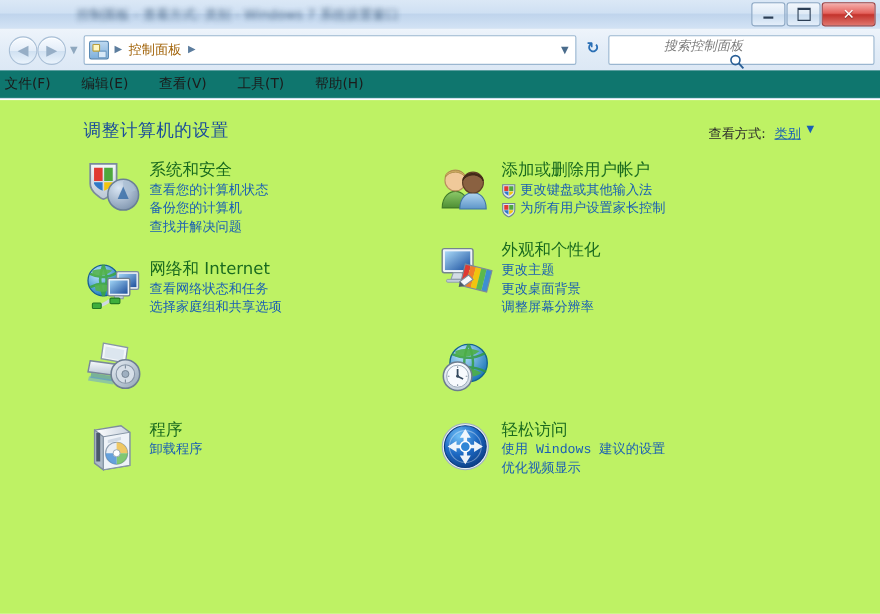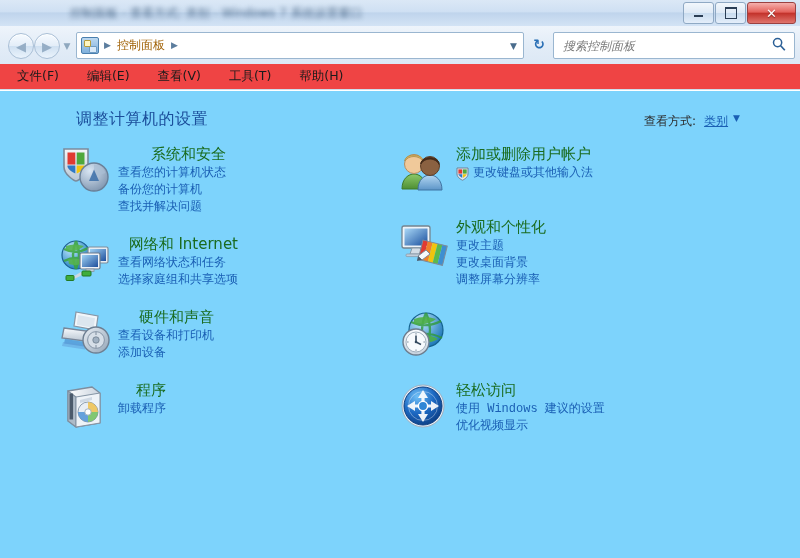--- a/index.html
+++ b/index.html
@@ -98,61 +98,61 @@
   .addr-drop{
     margin-left:auto;margin-right:6px;color:#4a6c8c;font-size:9px;
   }
   .refresh{
     position:absolute;left:530px;top:9px;width:18px;height:18px;
     color:#2a6fb5;font-size:14px;font-weight:bold;text-align:center;line-height:18px;
   }
   .searchbox{
     position:absolute;left:553px;top:6px;width:240px;height:25px;
     background:#ffffff;border:1px solid #9ab6d0;border-radius:2px;
-    display:flex;align-items:center;
+    display:flex;align-items:center;flex-direction:column;
   }
   .search-input{
     border:0;outline:0;flex:1;margin-left:7px;height:21px;
     font-family:"DejaVu Sans","Liberation Sans",sans-serif;
     font-size:12px;color:#5c5c5c;font-style:italic;background:transparent;
   }
   .search-input::placeholder{color:#7b7b7b;font-style:italic;}
   .mag{margin-right:8px;color:#2a5f96;}
 
   
   .menubar{
     position:absolute;left:0;top:64px;width:800px;height:26px;
-    background:#ef4444;border-bottom:1px solid #cdddea;
-    display:flex;align-items:center;padding-left:14px;box-sizing:border-box;
+    background:#0f766e;border-bottom:1px solid #cdddea;
+    display:flex;align-items:center;padding-left:1px;box-sizing:border-box;
   }
   .menuitem{
     font-size:12.5px;color:#1b1b1b;margin-right:22px;cursor:default;
     padding:2px 3px;
   }
 
   
   .content{
     position:absolute;left:0;top:90px;width:800px;height:468px;
-    background:#7dd3fc;
+    background:#bef264;
     border-top:1px solid #ffffff;
   }
   .page-title{
     position:absolute;left:76px;top:18px;
     font-size:16px;color:#1b4e9b;letter-spacing:.5px;
   }
   .viewby{
     position:absolute;right:60px;top:22px;font-size:12px;color:#2b2b2b;
     display:flex;
   }
   .viewby .val{color:#1a5fb4;margin-left:8px;text-decoration:underline;}
   .viewby .caret{color:#1a5fb4;margin-left:5px;font-size:9px;}
 
   .cols{position:absolute;left:0;top:52px;width:800px;}
   .col{position:absolute;top:0;}
-  .col.left{left:58px;width:320px;text-align:right;}
+  .col.left{left:76px;width:320px;}
   .col.right{left:396px;width:330px;}
 
   .cat{position:relative;display:flex;margin-bottom:17px;}
   .cat .icon{width:56px;height:56px;flex:none;position:relative;}
   .cat .texts{margin-left:4px;padding-top:1px;}
   .cat .cat-title{
     font-size:15px;color:#1a6b1f;line-height:20px;margin-bottom:1px;cursor:pointer;
   }
   .cat .link{
     font-size:12px;color:#1a5fb4;line-height:17px;cursor:pointer;
@@ -323,25 +323,20 @@
               <path d="M20 9 L37 12.2 L35.6 22 L18.8 18.8 Z" fill="#dce6ef"></path>
               <path d="M6 22 L36 26 L34 36 L4 32 Z" fill="url(#prA)" stroke="#78879a" stroke-width="1.3"></path>
               <path d="M7 33 L30 36.5 L29 41 L6 37.5 Z" fill="#3e7ec4" opacity=".55"></path>
               <path d="M5 36 L28 39.5 L27 43.5 L4 40 Z" fill="#5f9bd8" opacity=".5"></path>
               <circle cx="38" cy="34" r="13" fill="url(#spA)" stroke="#6e7f92" stroke-width="1.4"></circle>
               <circle cx="38" cy="34" r="8.4" fill="#d6dfe8" stroke="#8897a8" stroke-width="1"></circle>
               <circle cx="38" cy="34" r="3.2" fill="#9fb0c1" stroke="#70808f" stroke-width=".8"></circle>
               <line x1="38" y1="26" x2="38" y2="29" stroke="#7c8c9c" stroke-width="1"></line>
               <line x1="38" y1="39" x2="38" y2="42" stroke="#7c8c9c" stroke-width="1"></line>
             </svg>
-          </div>
-          <div class="texts">
-            <div class="cat-title">硬件和声音</div>
-            <div class="link">查看设备和打印机</div>
-            <div class="link">添加设备</div>
           </div>
         </div>
 
         <div class="cat">
           <div class="icon">
             <svg width="56" height="56" viewBox="0 0 56 56">
               <defs>
                 <linearGradient id="bxA" x1="0" y1="0" x2="1" y2="0">
                   <stop offset="0" stop-color="#ffffff"></stop>
                     <stop offset="1" stop-color="#c9d3de"></stop>
@@ -397,20 +392,32 @@
                 <svg width="13" height="14" viewBox="0 0 13 14">
                   <path d="M1 1 H12 V7 C12 11 6.5 13.2 6.5 13.2 C6.5 13.2 1 11 1 7 Z" fill="#dfe7ef" stroke="#6f8296" stroke-width="1"></path>
                   <path d="M2.4 2.4 H6.2 V6.6 H2.4 Z" fill="#e03a32"></path>
                   <path d="M6.9 2.4 H10.7 V6.6 H6.9 Z" fill="#4fa83d"></path>
                   <path d="M2.4 7.2 H6.2 V10.9 C4.4 10 2.9 8.7 2.4 7.6 Z" fill="#2f79c6"></path>
                   <path d="M6.9 7.2 H10.7 V7.6 C10.2 8.7 8.7 10 6.9 10.9 Z" fill="#f1c40f"></path>
                 </svg>
               </span>
               <span>更改键盘或其他输入法</span>
             </div>
+            <div class="link">
+              <span class="mini-shield">
+                <svg width="13" height="14" viewBox="0 0 13 14">
+                  <path d="M1 1 H12 V7 C12 11 6.5 13.2 6.5 13.2 C6.5 13.2 1 11 1 7 Z" fill="#dfe7ef" stroke="#6f8296" stroke-width="1"></path>
+                  <path d="M2.4 2.4 H6.2 V6.6 H2.4 Z" fill="#e03a32"></path>
+                  <path d="M6.9 2.4 H10.7 V6.6 H6.9 Z" fill="#4fa83d"></path>
+                  <path d="M2.4 7.2 H6.2 V10.9 C4.4 10 2.9 8.7 2.4 7.6 Z" fill="#2f79c6"></path>
+                  <path d="M6.9 7.2 H10.7 V7.6 C10.2 8.7 8.7 10 6.9 10.9 Z" fill="#f1c40f"></path>
+                </svg>
+              </span>
+              <span>为所有用户设置家长控制</span>
+            </div>
           </div>
         </div>
 
         <div class="cat">
           <div class="icon">
             <svg width="56" height="56" viewBox="0 0 56 56">
               <defs>
                 <linearGradient id="mscr" x1="0" y1="0" x2="1" y2="1">
                   <stop offset="0" stop-color="#a9d8f7"></stop>
                     <stop offset="1" stop-color="#1a4f9e"></stop>

